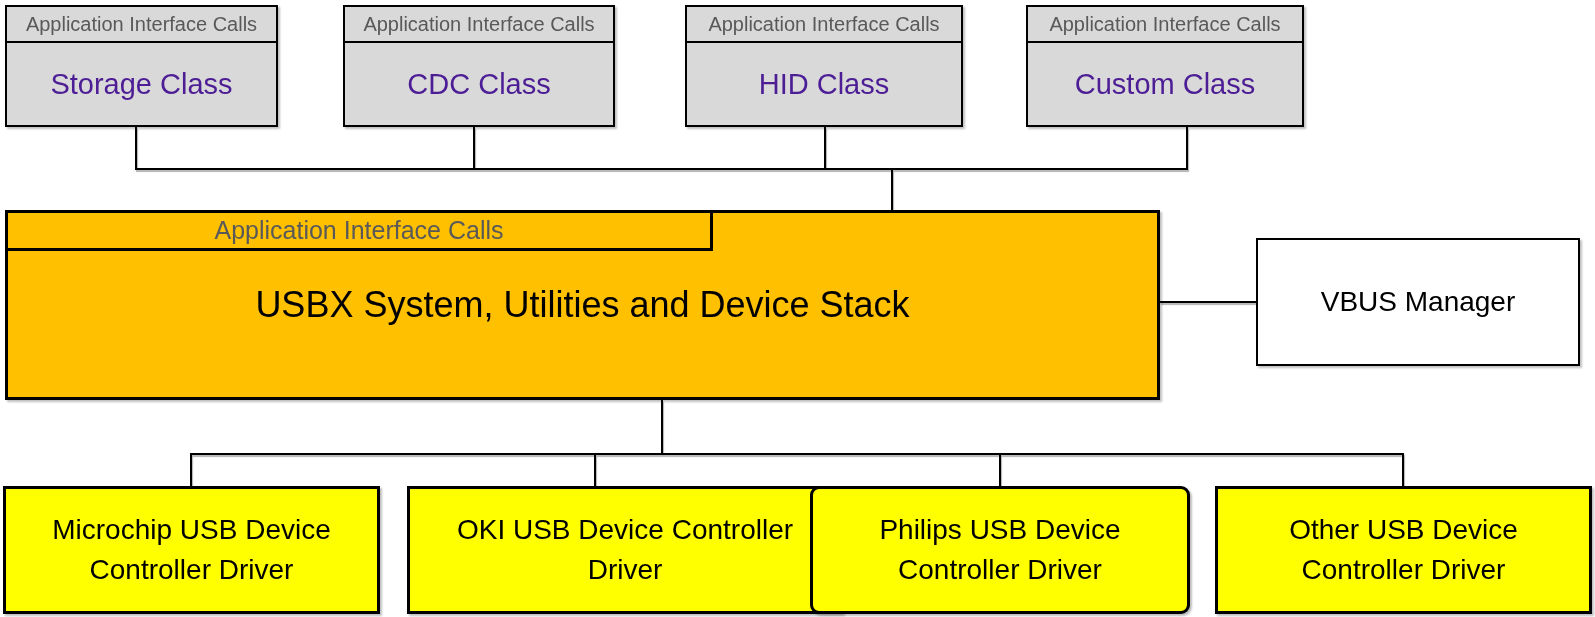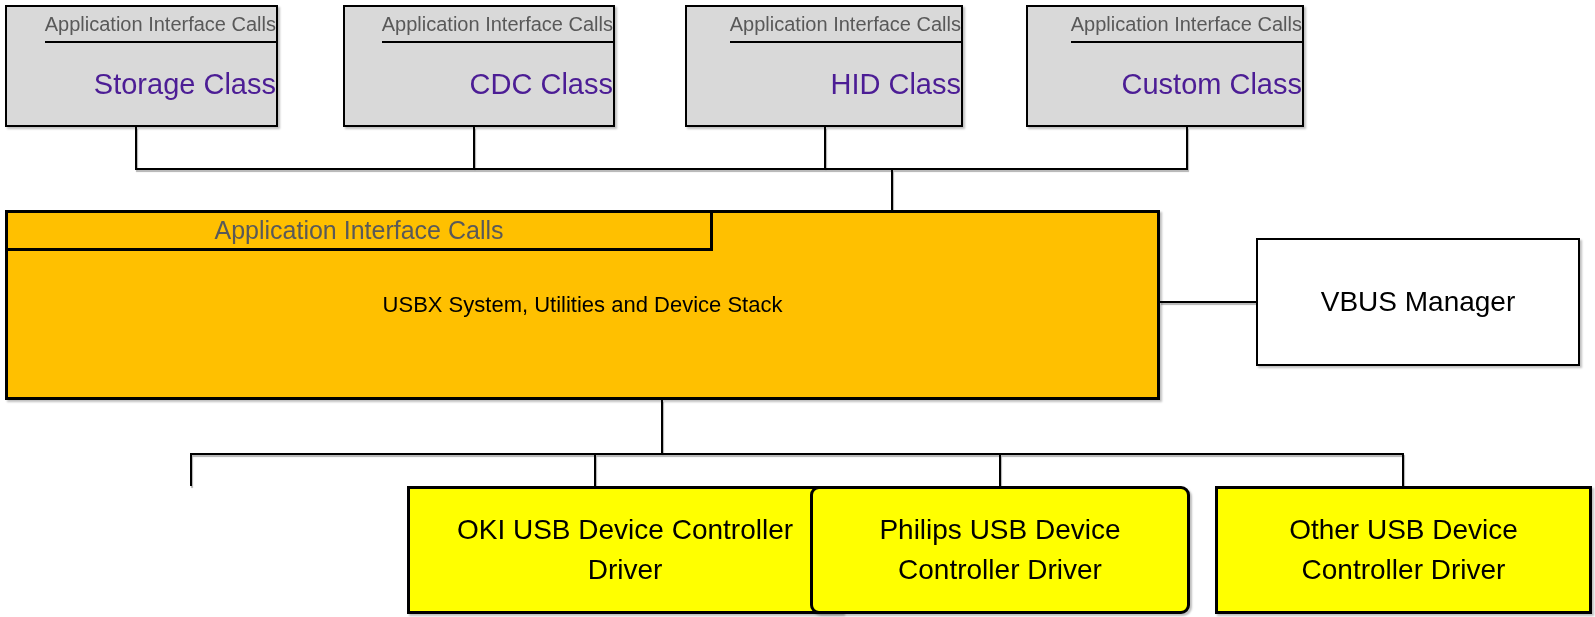--- a/index.html
+++ b/index.html
@@ -13,21 +13,20 @@
     height: 617px;
     background: #ffffff;
     font-family: "Liberation Sans", sans-serif;
     overflow: hidden;
   }
   .box {
     position: absolute;
     box-sizing: border-box;
     border: 2px solid #000;
     box-shadow: 2px 2px 2px rgba(0,0,0,0.25);
-    align-items: flex-end;
   }
   
   .class-box {
     top: 5px;
     height: 122px;
     display: flex;
     flex-direction: column;
   }
   .class-header {
     height: 34px;
@@ -65,21 +64,21 @@
     align-items: center;
     justify-content: center;
     font-size: 25px;
   }
   .stack-title {
     position: absolute;
     left: 0; right: 0; top: 0; bottom: 0;
     display: flex;
     align-items: center;
     justify-content: center;
-    font-size: 22px;
+    font-size: 36px;
     color: #000;
     border-radius: 10px;
   }
   
   .vbus-box {
     left: 1256px;
     top: 238px;
     width: 324px;
     height: 128px;
     display: flex;
@@ -152,20 +151,21 @@
 
   <div class="box vbus-box" style="background-color: rgb(255, 255, 255);">VBUS Manager</div>
 
   <div class="vline" style="left:661px;top:400px;height:53px;"></div>
   <div class="hline" style="left:190px;top:453px;width:1214px;"></div>
   <div class="vline" style="left:190px;top:455px;height:31px;"></div>
   <div class="vline" style="left:594px;top:455px;height:31px;"></div>
   <div class="vline" style="left:999px;top:455px;height:31px;"></div>
   <div class="vline" style="left:1402px;top:455px;height:31px;"></div>
 
+  <div class="box driver-box" style="left: 3px; width: 377px; background-color: rgb(255, 255, 0);">Microchip USB Device Controller Driver</div>
 
   <div class="box driver-box" style="left: 407px; width: 436px; background-color: rgb(255, 255, 0);">OKI USB Device Controller Driver</div>
 
   <div class="box driver-box" style="left: 810px; width: 380px; background-color: rgb(255, 255, 0); border-radius: 9px;">Philips USB Device Controller Driver</div>
 
   <div class="box driver-box" style="left: 1215px; width: 377px; background-color: rgb(255, 255, 0);">Other USB Device Controller Driver</div>
 
 </div>
 
 </body></html>

